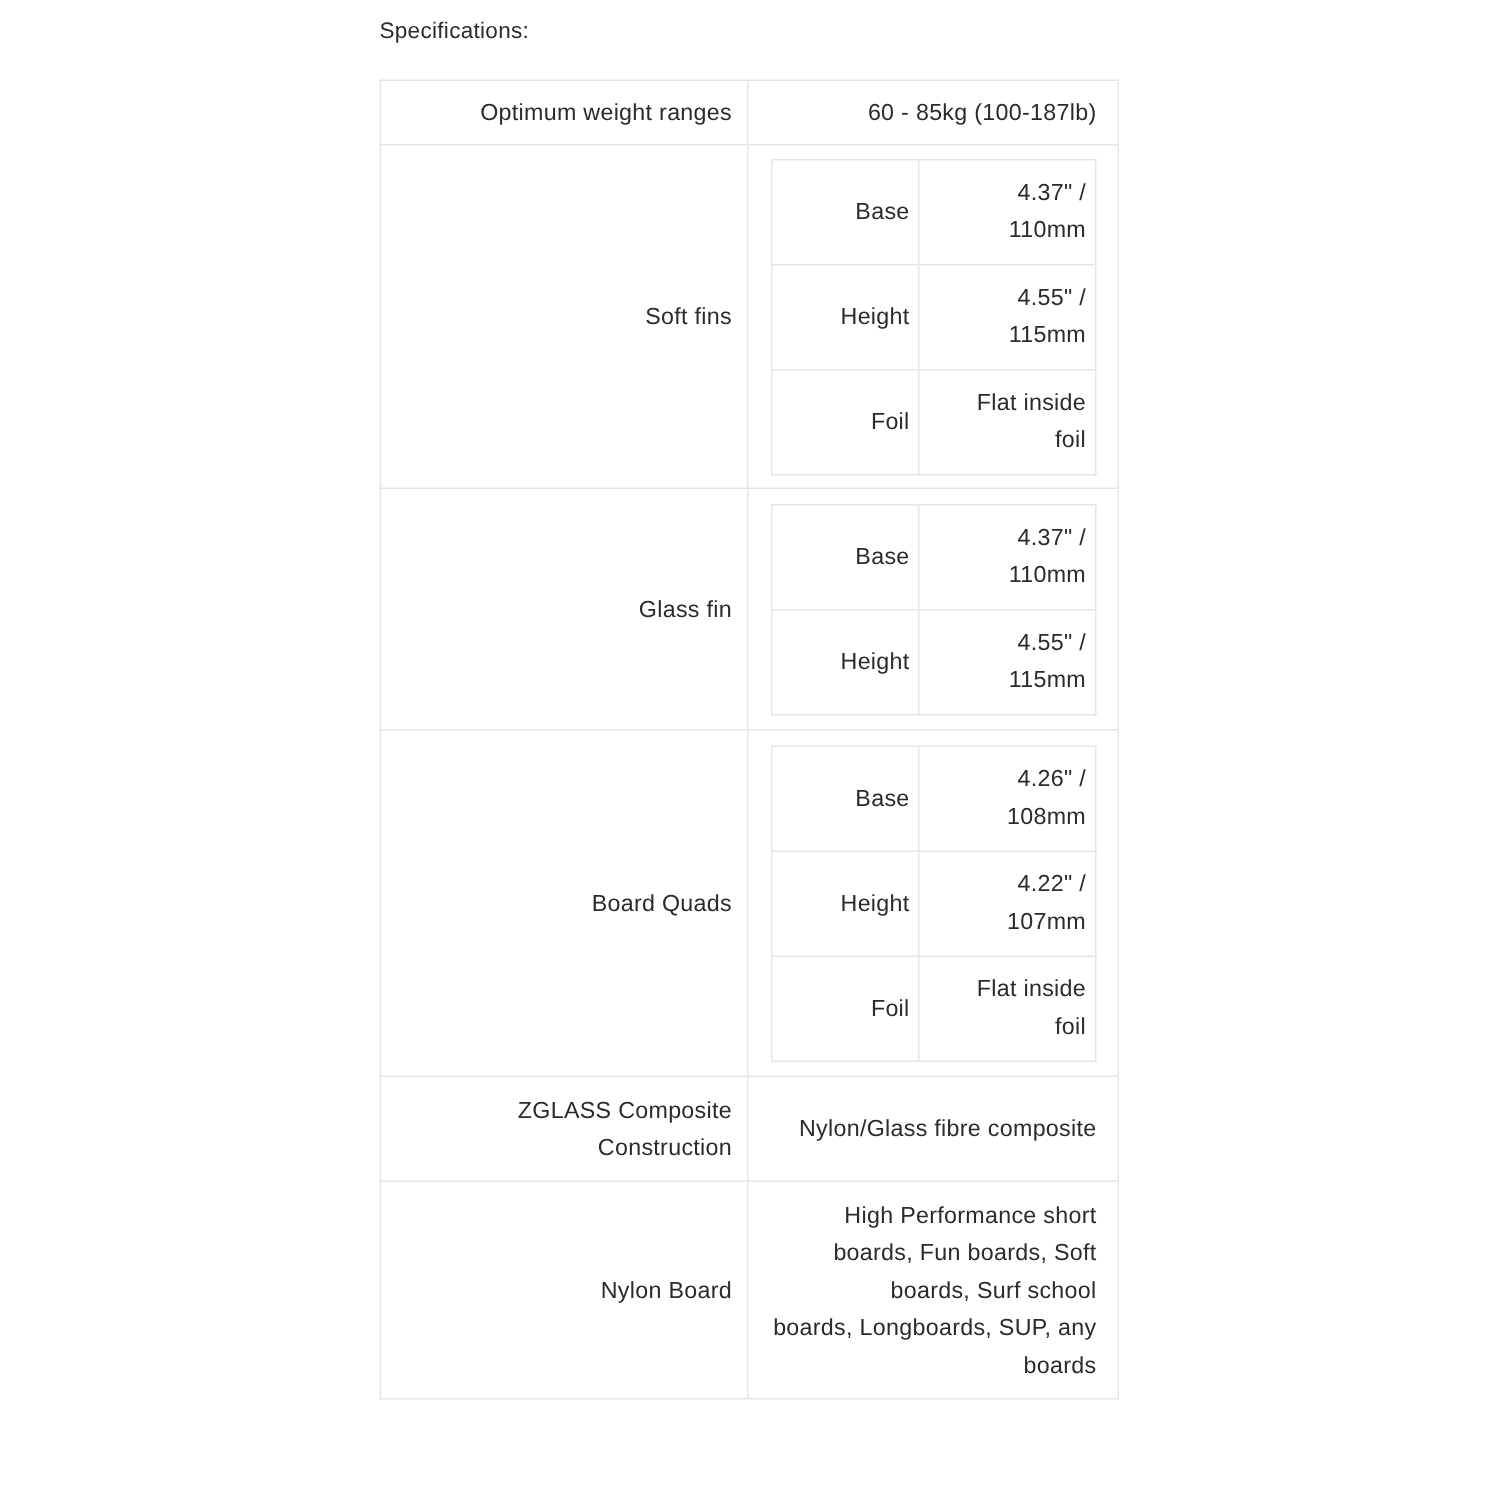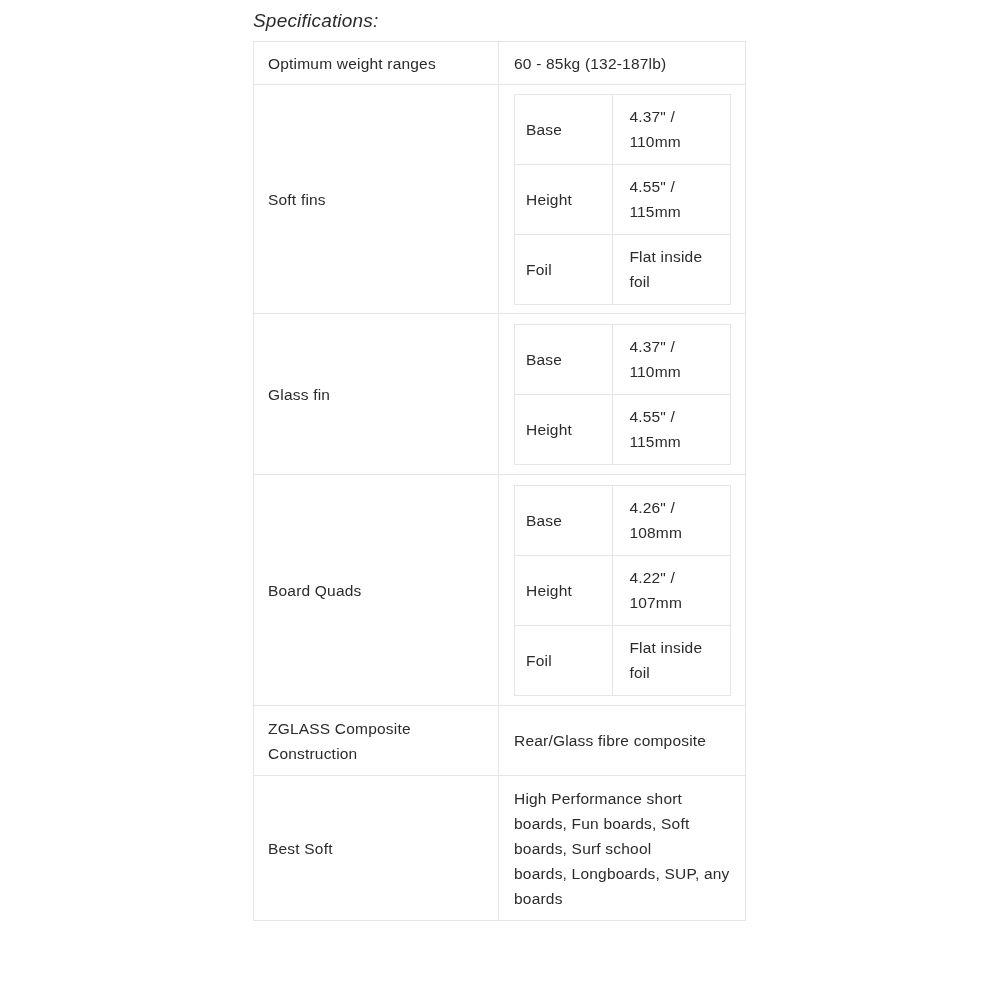--- a/index.html
+++ b/index.html
@@ -9,30 +9,30 @@
     font-family: "Liberation Sans", sans-serif;
     color: #2b2b2b;
   }
   .wrap {
     position: absolute;
     left: 253px;
     top: 8px;
     width: 492px;
   }
   .title {
-    font-size: 19px;
+    font-size: 15px;
     line-height: 25px;
     letter-spacing: 0.2px;
-    margin-bottom: 8px;
-    font-style: italic;
+    margin-bottom: 20px;
   }
   table { border-collapse: collapse; }
   .spec-table {
     width: 492px;
     table-layout: fixed;
+    text-align: right;
   }
   .spec-table > tbody > tr > td {
     border: 1px solid #e7e5e1;
     vertical-align: middle;
     font-size: 15.5px;
     line-height: 25px;
     letter-spacing: 0.2px;
   }
   .label-col { width: 245px; padding: 8px 10px 8px 14px; }
   .value-col { width: 247px; padding: 8px 14px 8px 15px; }
@@ -64,21 +64,21 @@
 
 <div class="wrap">
 
   <div class="title">Specifications:</div>
 
   <table class="spec-table">
     <tbody>
 
       <tr class="r1">
         <td class="label-col">Optimum weight ranges</td>
-        <td class="value-col">60 - 85kg (132-187lb)</td>
+        <td class="value-col">60 - 85kg (100-187lb)</td>
       </tr>
 
       <tr class="r2">
         <td class="label-col">Soft fins</td>
         <td class="value-col">
           <table class="inner-table">
             <tbody>
               <tr>
                 <td class="inner-name">Base</td>
                 <td class="inner-value pre">4.37" /
@@ -140,25 +140,25 @@
 foil</td>
               </tr>
             </tbody>
           </table>
         </td>
       </tr>
 
       <tr class="r5">
         <td class="label-col pre">ZGLASS Composite
 Construction</td>
-        <td class="value-col pre">Rear/Glass fibre composite</td>
+        <td class="value-col pre">Nylon/Glass fibre composite</td>
       </tr>
 
       <tr class="r6">
-        <td class="label-col">Best Soft</td>
+        <td class="label-col">Nylon Board</td>
         <td class="value-col pre">High Performance short
 boards, Fun boards, Soft
 boards, Surf school
 boards, Longboards, SUP, any
 boards</td>
       </tr>
 
 
     </tbody>
   </table>

